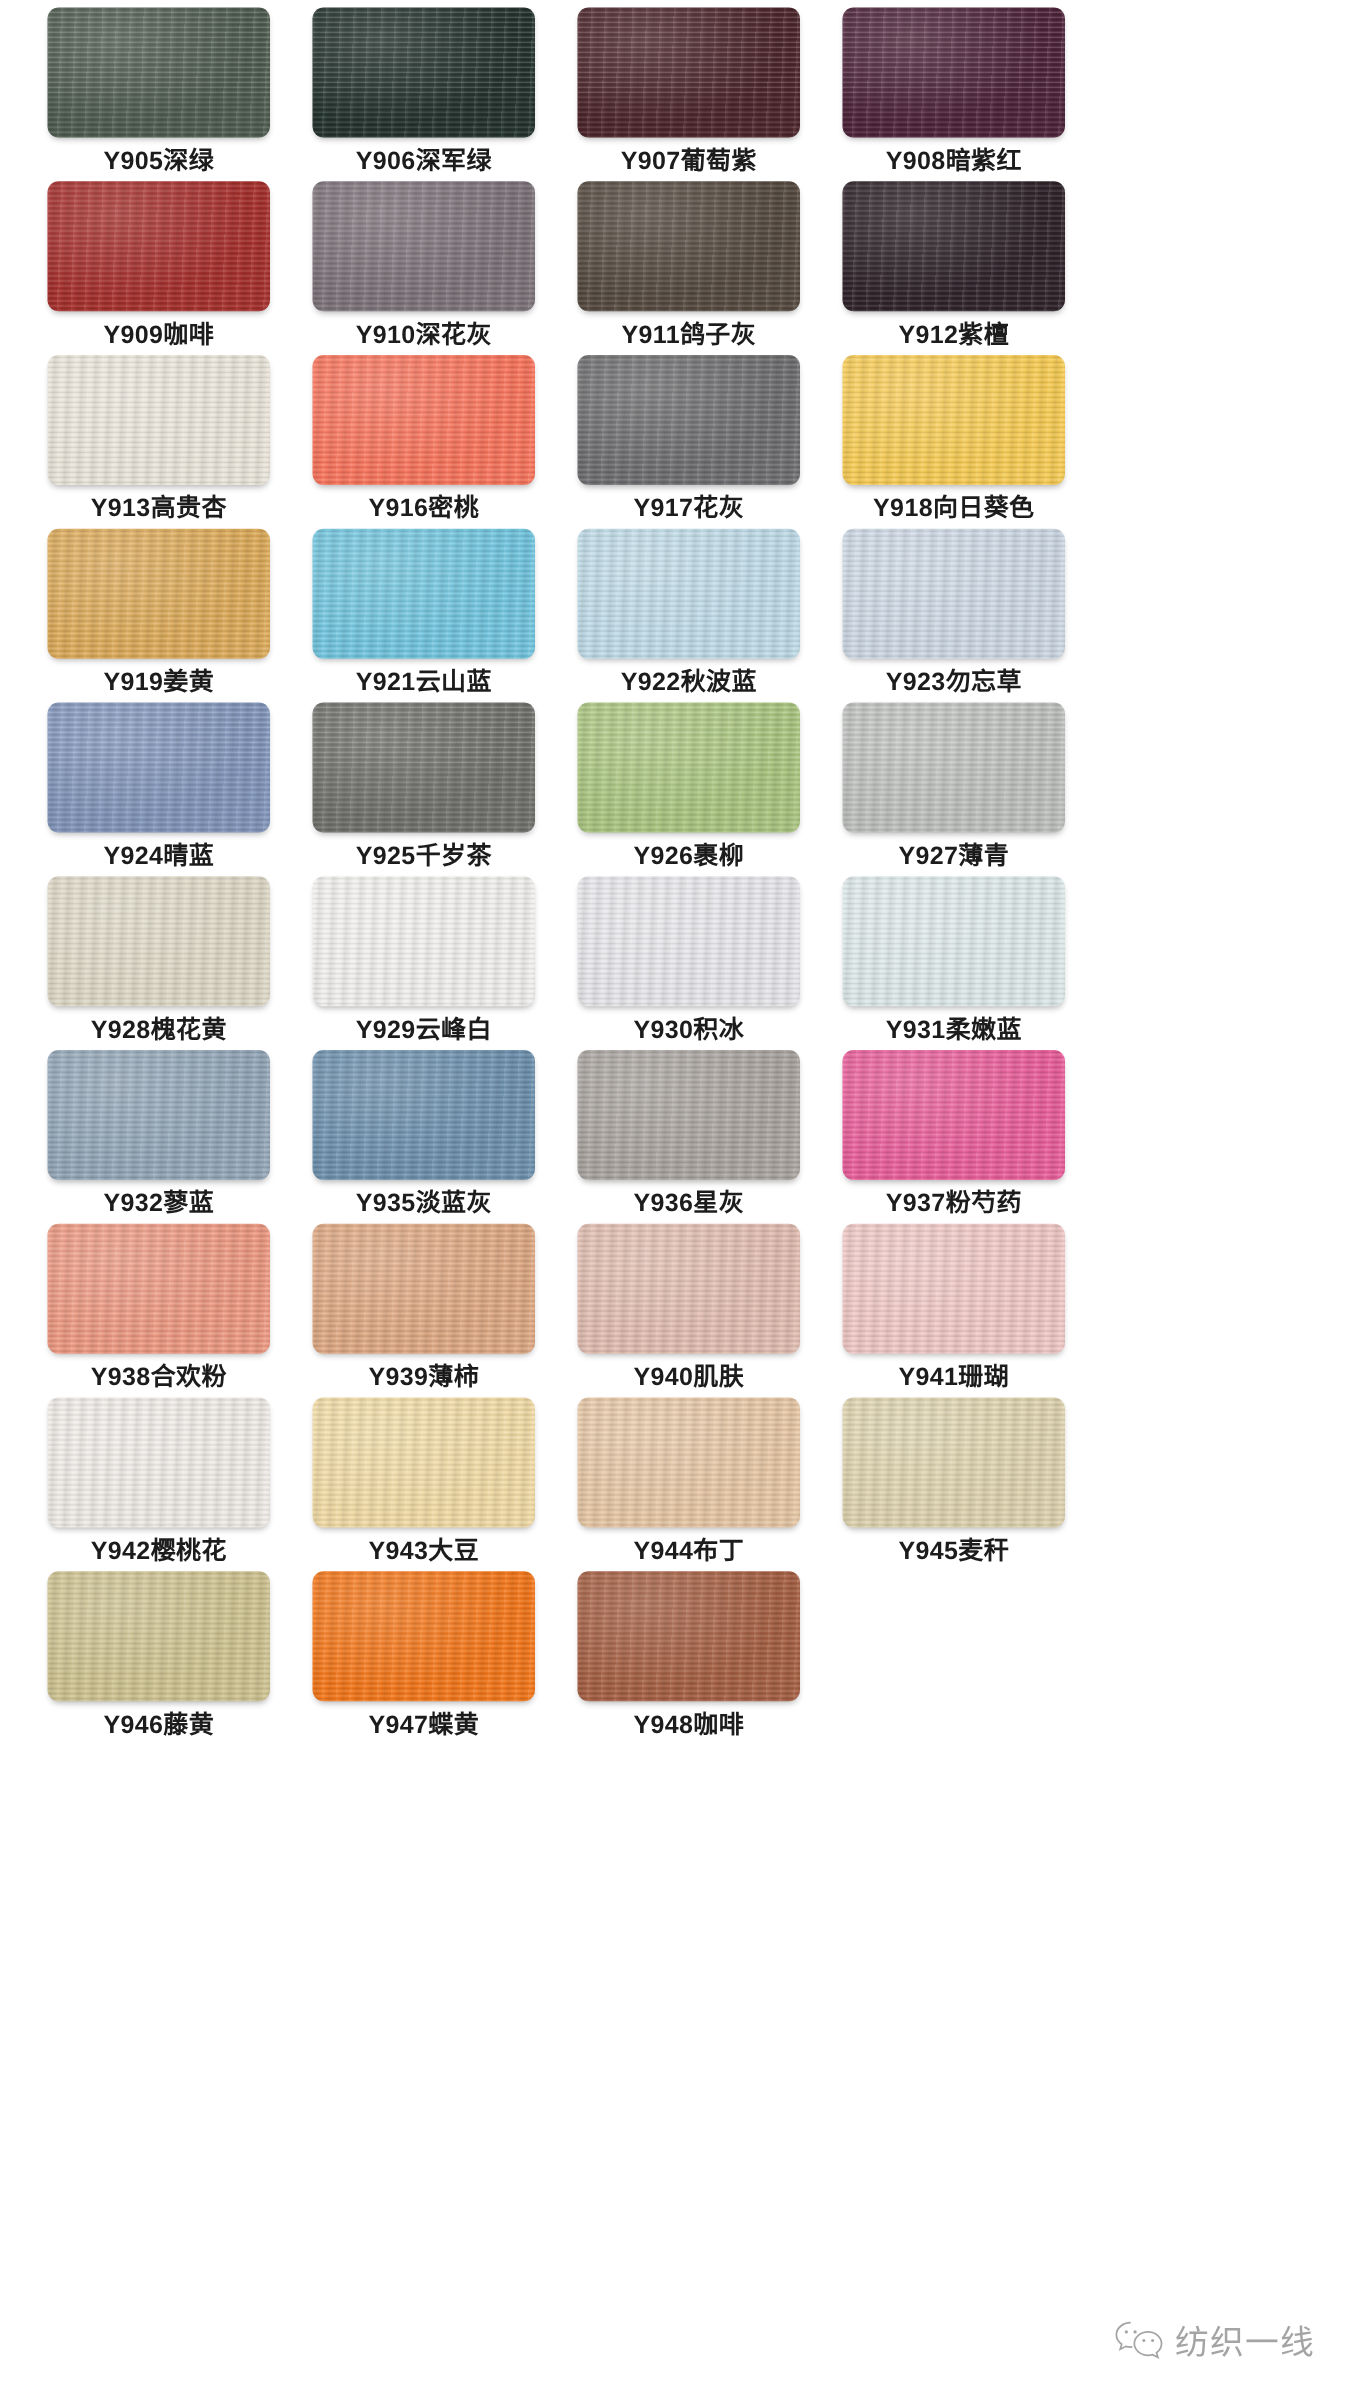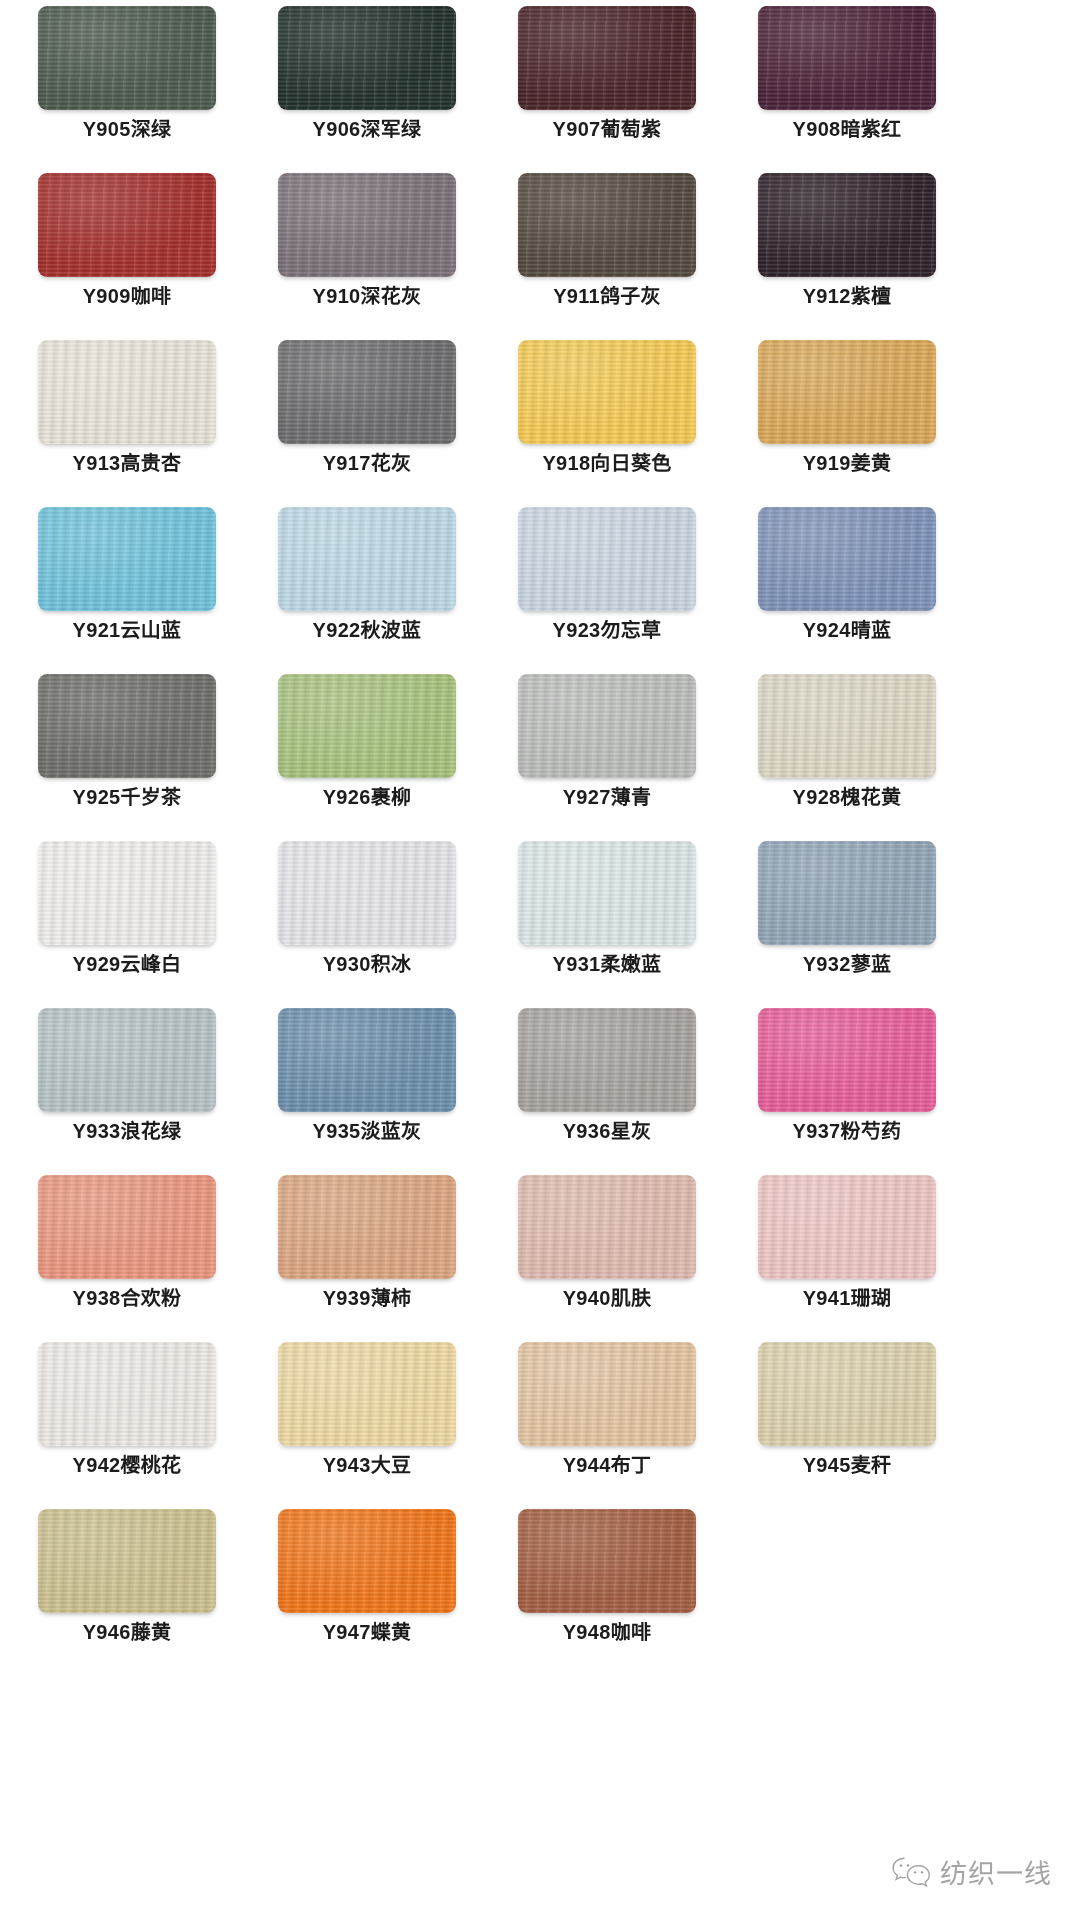--- a/index.html
+++ b/index.html
@@ -26,21 +26,20 @@
   }
 
   .swatch-grid {
     display: grid;
     grid-template-columns: repeat(4, 212px);
     grid-auto-rows: 139px;
     justify-content: start;
     padding-left: 38px;
     column-gap: 0px;
     row-gap: 0px;
-    gap: 28px;
   }
 
   .swatch-cell {
     position: relative;
     width: 212px;
     height: 139px;
     display: flex;
     flex-direction: column;
     align-items: flex-start;
   }
@@ -159,20 +158,24 @@
       </div>
       <div class="swatch-cell">
         <div class="swatch-chip" style="background-color: rgb(46, 34, 41);"></div>
         <div class="swatch-label">Y912紫檀</div>
       </div>
       <div class="swatch-cell">
         <div class="swatch-chip" style="background-color: rgb(234, 229, 218);"></div>
         <div class="swatch-label">Y913高贵杏</div>
       </div>
       <div class="swatch-cell">
+        <div class="swatch-chip" style="background-color: rgb(247, 116, 92);"></div>
+        <div class="swatch-label">Y916密桃</div>
+      </div>
+      <div class="swatch-cell">
         <div class="swatch-chip" style="background-color: rgb(110, 110, 112);"></div>
         <div class="swatch-label">Y917花灰</div>
       </div>
       <div class="swatch-cell">
         <div class="swatch-chip" style="background-color: rgb(246, 203, 85);"></div>
         <div class="swatch-label">Y918向日葵色</div>
       </div>
       <div class="swatch-cell">
         <div class="swatch-chip" style="background-color: rgb(219, 169, 89);"></div>
         <div class="swatch-label">Y919姜黄</div>
@@ -217,24 +220,20 @@
         <div class="swatch-chip" style="background-color: rgb(230, 230, 234);"></div>
         <div class="swatch-label">Y930积冰</div>
       </div>
       <div class="swatch-cell">
         <div class="swatch-chip" style="background-color: rgb(221, 232, 233);"></div>
         <div class="swatch-label">Y931柔嫩蓝</div>
       </div>
       <div class="swatch-cell">
         <div class="swatch-chip" style="background-color: rgb(147, 166, 183);"></div>
         <div class="swatch-label">Y932蓼蓝</div>
-      </div>
-      <div class="swatch-cell">
-        <div class="swatch-chip" style="background-color: rgb(183, 196, 199);"></div>
-        <div class="swatch-label">Y933浪花绿</div>
       </div>
       <div class="swatch-cell">
         <div class="swatch-chip" style="background-color: rgb(109, 144, 173);"></div>
         <div class="swatch-label">Y935淡蓝灰</div>
       </div>
       <div class="swatch-cell">
         <div class="swatch-chip" style="background-color: rgb(169, 164, 160);"></div>
         <div class="swatch-label">Y936星灰</div>
       </div>
       <div class="swatch-cell">

